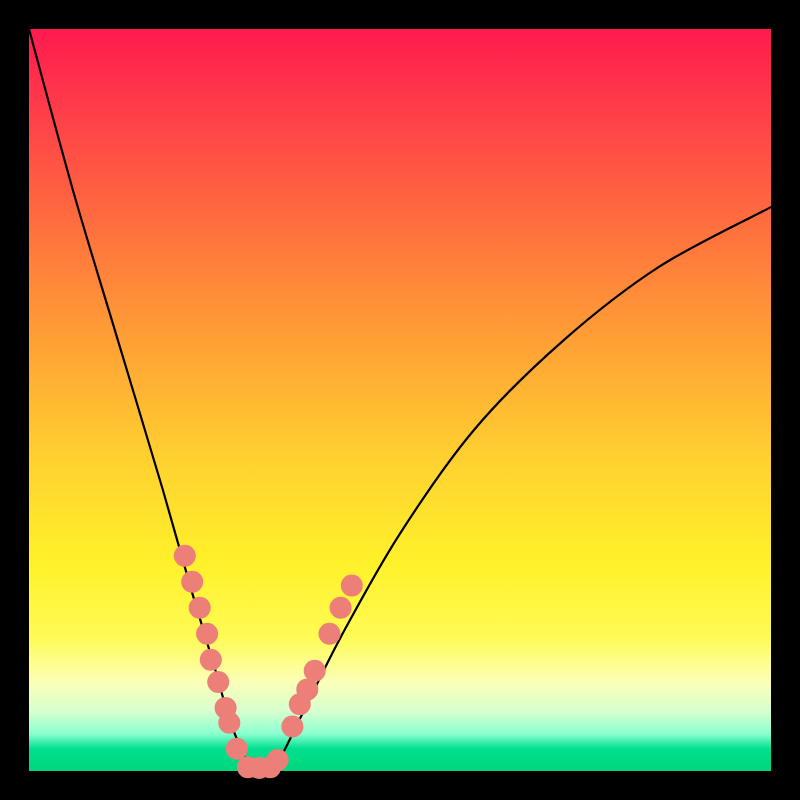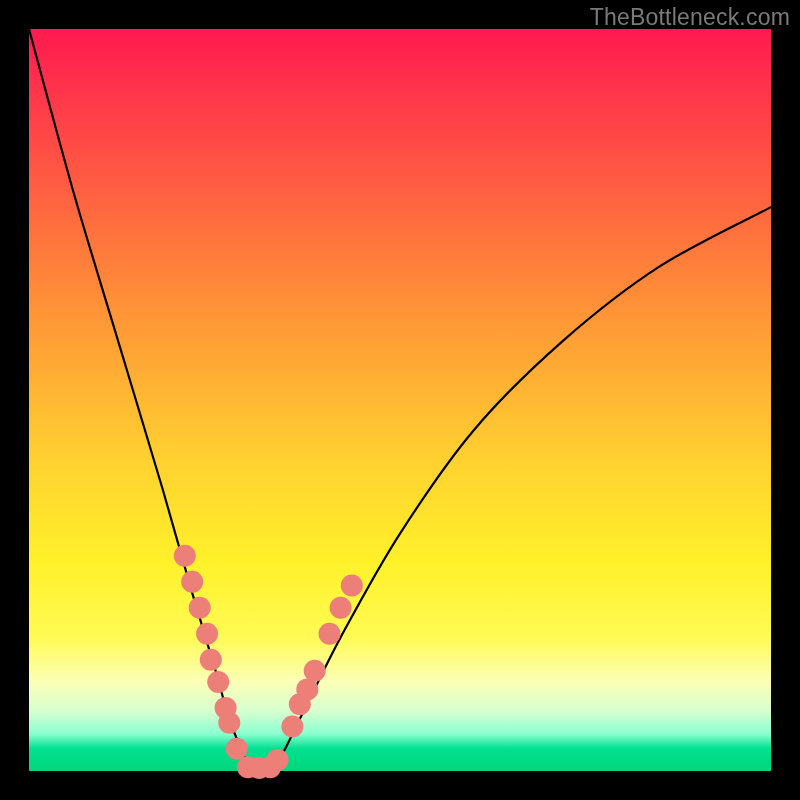--- a/index.html
+++ b/index.html
@@ -93,14 +93,13 @@
           <circle cx="263.4" cy="697.5" r="11" class="dot"></circle>
           <circle cx="270.8" cy="675.2" r="11" class="dot"></circle>
           <circle cx="278.3" cy="660.4" r="11" class="dot"></circle>
           <circle cx="285.7" cy="641.8" r="11" class="dot"></circle>
           <circle cx="300.5" cy="604.7" r="11" class="dot"></circle>
           <circle cx="311.6" cy="578.8" r="11" class="dot"></circle>
           <circle cx="322.8" cy="556.5" r="11" class="dot"></circle>
         </g>
     </svg>
   </div>
-  <div class="watermark">TheBottleneck.com</div>
 </div>
 
 </body></html>

